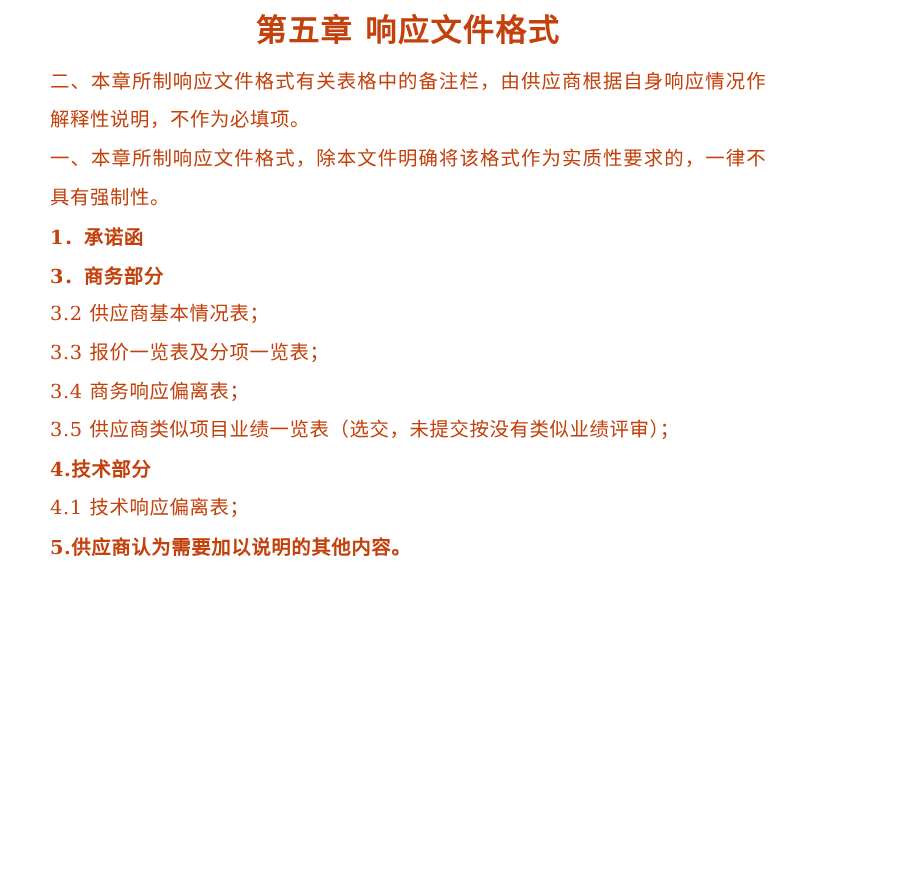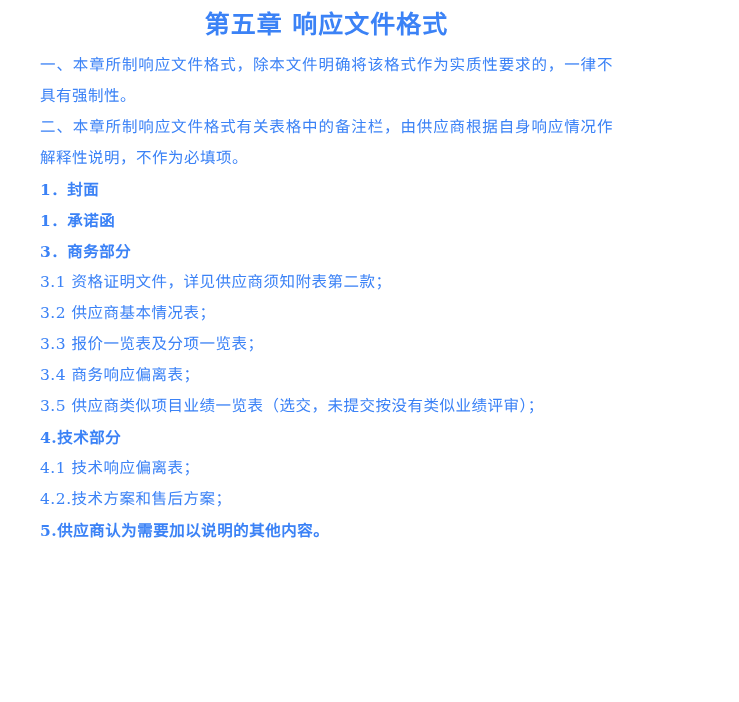--- a/index.html
+++ b/index.html
@@ -8,21 +8,21 @@
     padding: 0;
     background: #ffffff;
   }
   .page {
     position: relative;
     width: 640px;
     height: 702px;
     background: #ffffff;
     overflow: hidden;
     font-family: "DejaVu Serif", "Liberation Serif", serif;
-    color: #3b82f6;
+    color: #c2410c;
     box-sizing: border-box;
     padding-top: 6px;
   }
   .doc-title {
     font-size: 25px;
     line-height: 34px;
     font-weight: bold;
     text-align: center;
     margin: 2px 27px 8px 40px;
     letter-spacing: 1px;
@@ -43,28 +43,25 @@
   .para.bold {
     font-weight: bold;
   }
 </style>
 </head>
 <body>
 
 <div class="page">
   <h1 class="doc-title">第五章 响应文件格式</h1>
   <div class="doc-body" id="doc-body">
+      <p class="para">二、本章所制响应文件格式有关表格中的备注栏，由供应商根据自身响应情况作解释性说明，不作为必填项。</p>
       <p class="para">一、本章所制响应文件格式，除本文件明确将该格式作为实质性要求的，一律不具有强制性。</p>
-      <p class="para">二、本章所制响应文件格式有关表格中的备注栏，由供应商根据自身响应情况作解释性说明，不作为必填项。</p>
-      <p class="para bold">1．封面</p>
       <p class="para bold">1．承诺函</p>
       <p class="para bold">3．商务部分</p>
-      <p class="para">3.1 资格证明文件，详见供应商须知附表第二款；</p>
       <p class="para">3.2 供应商基本情况表；</p>
       <p class="para">3.3 报价一览表及分项一览表；</p>
       <p class="para">3.4 商务响应偏离表；</p>
       <p class="para">3.5 供应商类似项目业绩一览表（选交，未提交按没有类似业绩评审）；</p>
       <p class="para bold">4.技术部分</p>
       <p class="para">4.1 技术响应偏离表；</p>
-      <p class="para">4.2.技术方案和售后方案；</p>
       <p class="para bold">5.供应商认为需要加以说明的其他内容。</p>
     </div>
 </div>
 
 </body></html>

